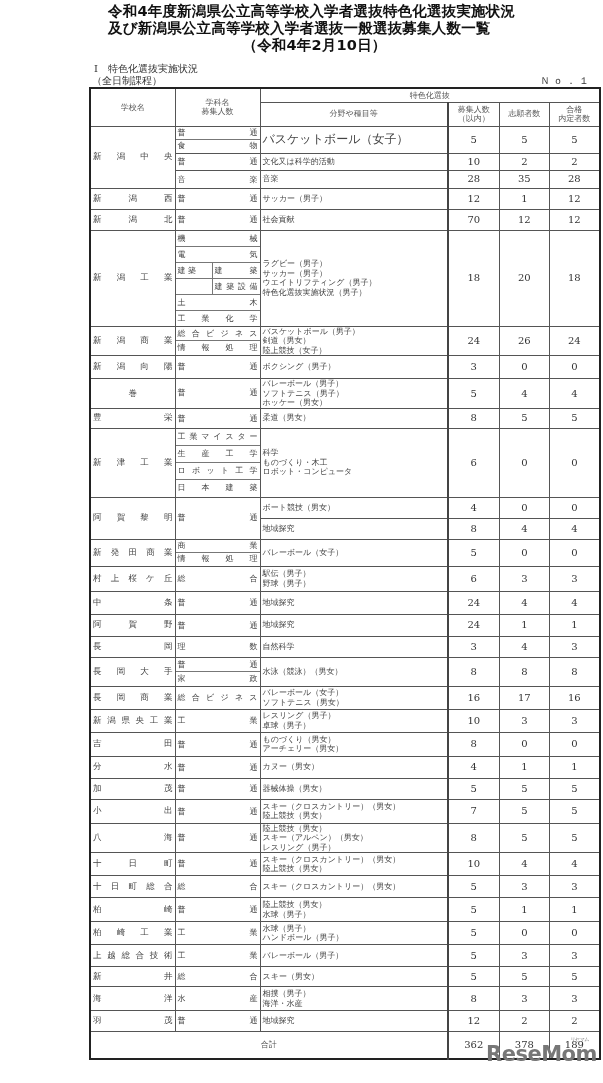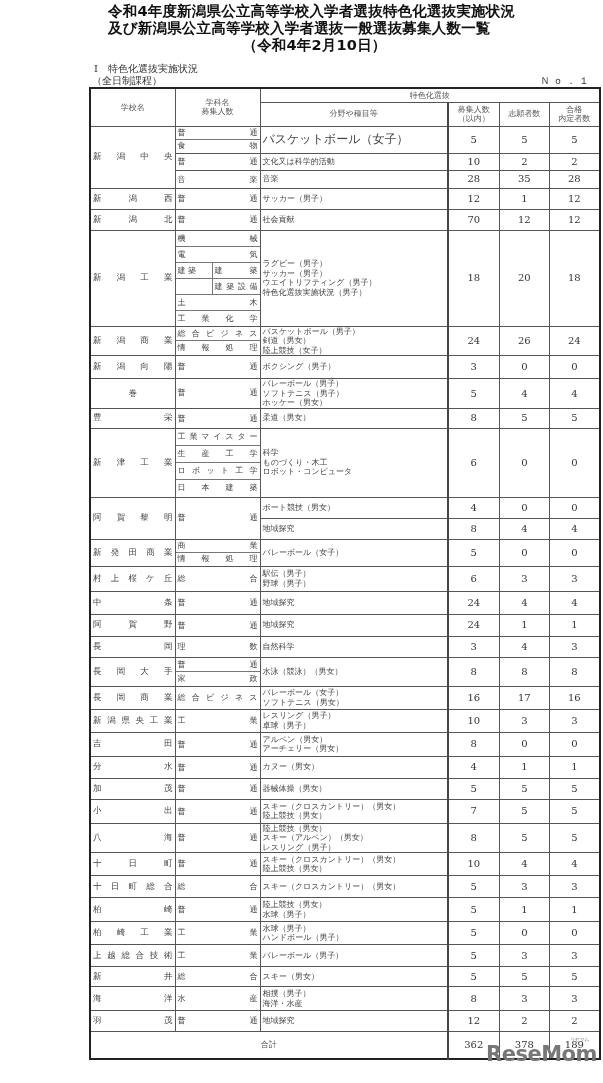--- a/index.html
+++ b/index.html
@@ -608,21 +608,21 @@
           </span>
         </td>
         <td style="padding: 0px;">
           <div style="padding: 0px 2px; line-height: 23px;">
             <span style="display: flex; justify-content: space-between;">
               <i style="font-style: normal;">普</i>
               <i style="font-style: normal;">通</i>
             </span>
           </div>
         </td>
-        <td style="white-space: pre-line; font-size: 8px;">アルペン（男女）
+        <td style="white-space: pre-line; font-size: 8px;">ものづくり（男女）
 アーチェリー（男女）</td>
         <td class="num numsep">8</td>
         <td class="num">0</td>
         <td class="num">0</td>
       </tr>
       <tr class="thick-top" style="height: 22px;">
         <td class="school">
           <span style="display: flex; justify-content: space-between;">
             <i style="font-style: normal;">分</i>
             <i style="font-style: normal;">水</i>

